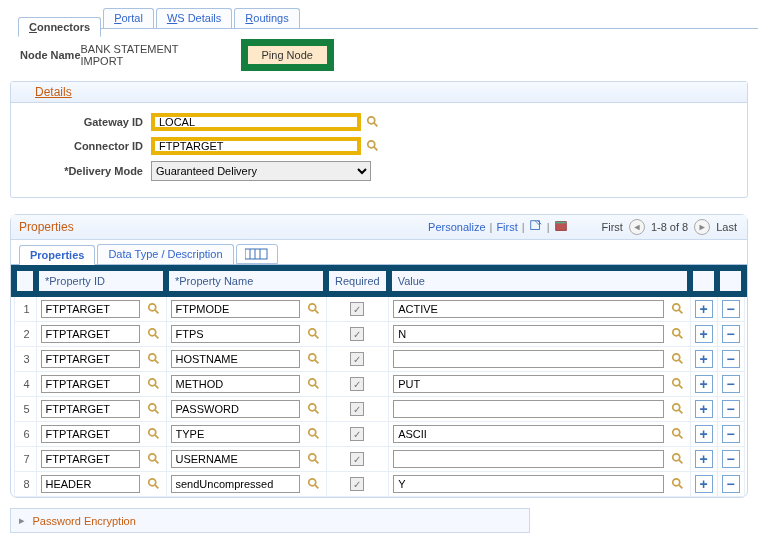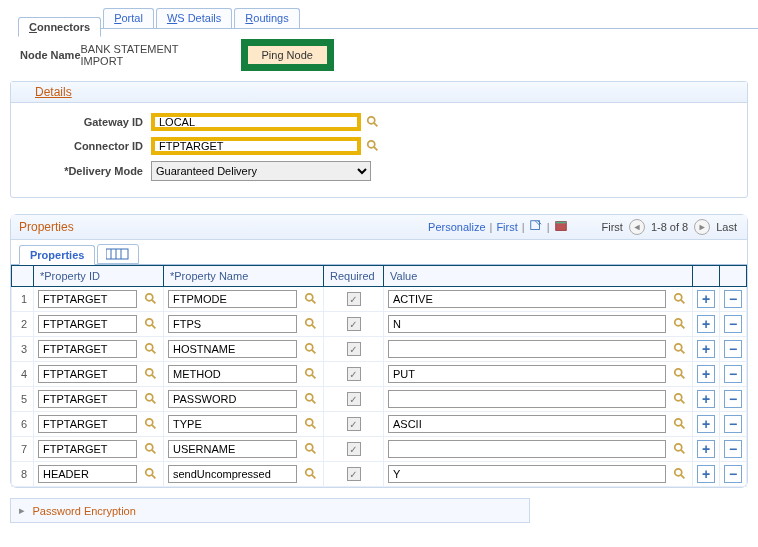--- a/index.html
+++ b/index.html
@@ -42,21 +42,21 @@
   .nav-text { color: #444; margin: 0 2px; }
   
   
   .sub-tabs { display: flex; background: #fff; border-bottom: 1px solid #a9c2e0; padding-left: 8px; padding-top: 4px; }
   .sub-tab { padding: 3px 10px; border: 1px solid #a9c2e0; border-bottom: none; background: #fafcff; color: #3366cc; cursor: pointer; margin-right: 2px; border-radius: 3px 3px 0 0; font-size: 11px; }
   .sub-tab.active { background: #fff; color: #3366cc; font-weight: bold; border-bottom: 1px solid #fff; position: relative; top: 1px; }
   .show-all-icon { border: 1px solid #a9c2e0; padding: 2px 8px; background: #fff; cursor: pointer; border-radius: 3px 3px 0 0; display: inline-flex; align-items: center; }
   
   
   table.props { width: 100%; border-collapse: collapse; font-size: 11px; }
-  table.props th { background: #f5f9ff; color: #3a5a92; text-align: left; padding: 4px 6px; border: 1px solid #0c4a6e; font-weight: normal; }
+  table.props th { background: #f5f9ff; color: #3a5a92; text-align: left; padding: 4px 6px; border: 6px solid #0c4a6e; font-weight: normal; }
   table.props td { padding: 3px 4px; border: 1px solid #e8eef7; vertical-align: middle; }
   table.props td.rownum { text-align: right; color: #555; width: 20px; padding-right: 6px; }
   table.props td input[type=text] { width: 100%; height: 18px; border: 1px solid #999; padding: 1px 4px; font-size: 11px; }
   .cell-wrap { display: flex; align-items: center; gap: 2px; }
   .cell-wrap input[type=text] { flex: 1; }
   .chk { width: 14px; height: 14px; border: 1px solid #999; background: #eee; display: inline-flex; align-items: center; justify-content: center; color: #777; font-size: 10px; margin: 0 auto; }
   .req-cell { text-align: center; }
   .iconbtn { width: 18px; height: 18px; border: 1px solid #7aa6d6; background: #fff; color: #3a6fb8; display: inline-flex; align-items: center; justify-content: center; cursor: pointer; font-weight: bold; font-size: 14px; line-height: 1; }
   
   
@@ -143,20 +143,21 @@
       <span style="width:24px"></span>
       <span class="nav-text">First</span>
       <span class="nav-btn">◄</span>
       <span class="nav-text">1-8 of 8</span>
       <span class="nav-btn">►</span>
       <span class="nav-text">Last</span>
     </div>
   </div>
   <div class="sub-tabs">
     <div class="sub-tab active">Properties</div>
+    <div class="sub-tab">Data Type / Description</div>
     <div class="show-all-icon">
       <svg width="24" height="12" viewBox="0 0 24 12">
           <rect x="0" y="1" width="22" height="10" fill="none" stroke="#3a6fb8"></rect>
           <line x1="5" y1="1" x2="5" y2="11" stroke="#3a6fb8"></line>
           <line x1="10" y1="1" x2="10" y2="11" stroke="#3a6fb8"></line>
           <line x1="15" y1="1" x2="15" y2="11" stroke="#3a6fb8"></line>
         </svg>
     </div>
   </div>
   <table class="props">

